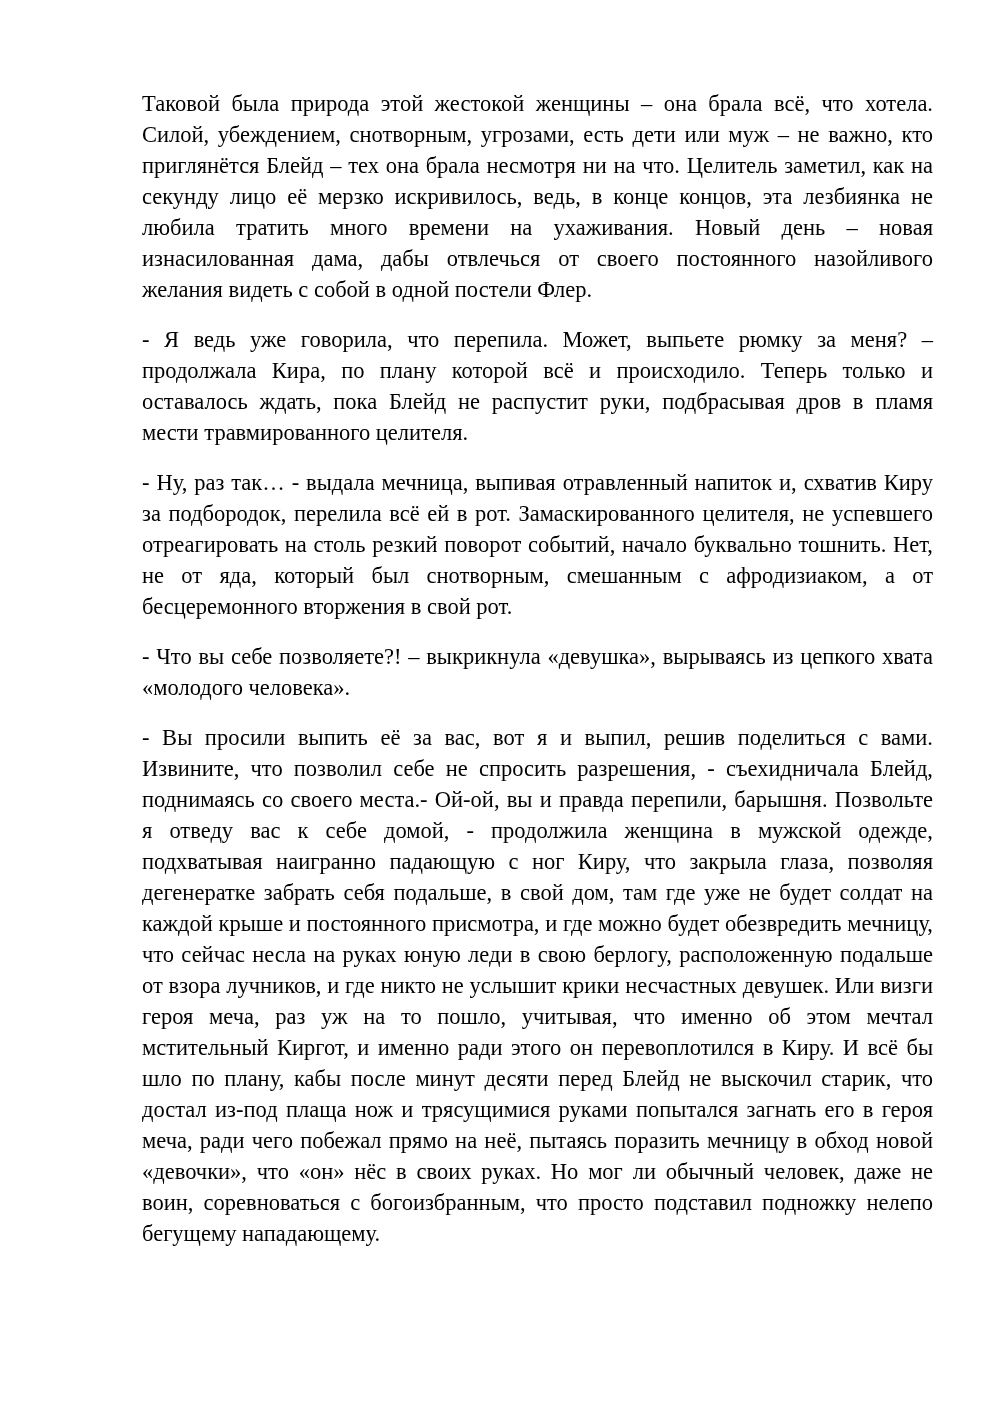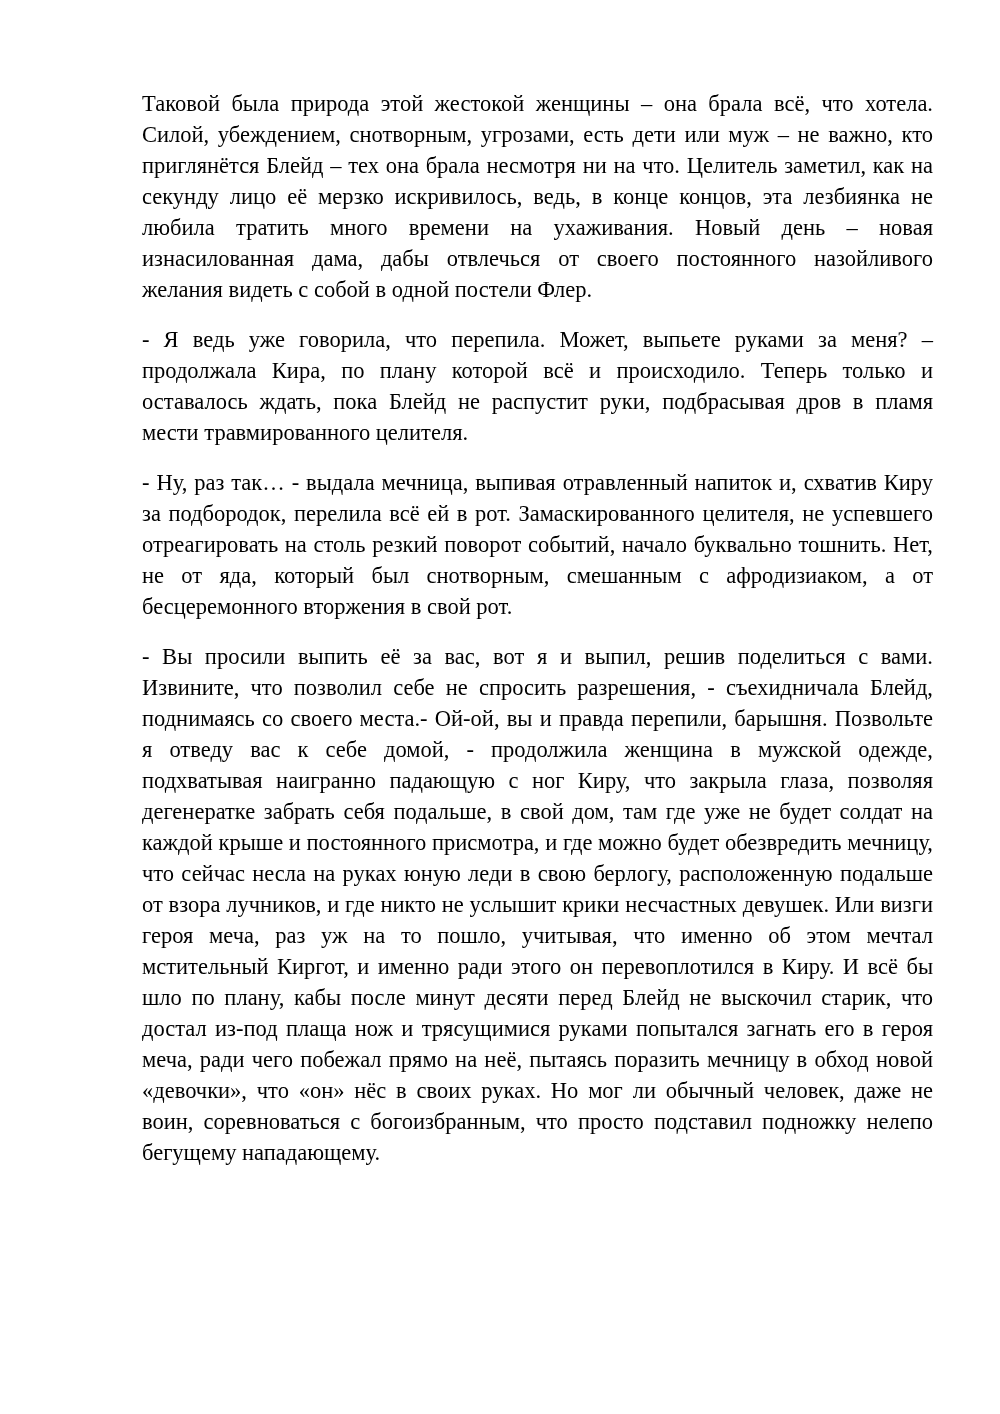--- a/index.html
+++ b/index.html
@@ -38,17 +38,18 @@
     font-size: 22px;
     line-height: 26px;
   }
 </style>
 </head>
 <body>
 
 <div class="page">
   <div class="text-block">
     <p>Таковой была природа этой жестокой женщины – она брала всё, что хотела. Силой, убеждением, снотворным, угрозами, есть дети или муж – не важно, кто приглянётся Блейд – тех она брала несмотря ни на что. Целитель заметил, как на секунду лицо её мерзко искривилось, ведь, в конце концов, эта лезбиянка не любила тратить много времени на ухаживания. Новый день – новая изнасилованная дама, дабы отвлечься от своего постоянного назойливого желания видеть с собой в одной постели Флер.</p>
-    <p>- Я ведь уже говорила, что перепила. Может, выпьете руками за меня? – продолжала Кира, по плану которой всё и происходило. Теперь только и оставалось ждать, пока Блейд не распустит руки, подбрасывая дров в пламя мести травмированного целителя.</p>
+    <p>- Я ведь уже говорила, что перепила. Может, выпьете рюмку за меня? – продолжала Кира, по плану которой всё и происходило. Теперь только и оставалось ждать, пока Блейд не распустит руки, подбрасывая дров в пламя мести травмированного целителя.</p>
     <p>- Ну, раз так… - выдала мечница, выпивая отравленный напиток и, схватив Киру за подбородок, перелила всё ей в рот. Замаскированного целителя, не успевшего отреагировать на столь резкий поворот событий, начало буквально тошнить. Нет, не от яда, который был снотворным, смешанным с афродизиаком, а от бесцеремонного вторжения в свой рот.</p>
+    <p>- Что вы себе позволяете?! – выкрикнула «девушка», вырываясь из цепкого хвата «молодого человека».</p>
     <p>- Вы просили выпить её за вас, вот я и выпил, решив поделиться с вами. Извините, что позволил себе не спросить разрешения, - съехидничала Блейд, поднимаясь со своего места.- Ой-ой, вы и правда перепили, барышня. Позвольте я отведу вас к себе домой, - продолжила женщина в мужской одежде, подхватывая наигранно падающую с ног Киру, что закрыла глаза, позволяя дегенератке забрать себя подальше, в свой дом, там где уже не будет солдат на каждой крыше и постоянного присмотра, и где можно будет обезвредить мечницу, что сейчас несла на руках юную леди в свою берлогу, расположенную подальше от взора лучников, и где никто не услышит крики несчастных девушек. Или визги героя меча, раз уж на то пошло, учитывая, что именно об этом мечтал мстительный Киргот, и именно ради этого он перевоплотился в Киру. И всё бы шло по плану, кабы после минут десяти перед Блейд не выскочил старик, что достал из-под плаща нож и трясущимися руками попытался загнать его в героя меча, ради чего побежал прямо на неё, пытаясь поразить мечницу в обход новой «девочки», что «он» нёс в своих руках. Но мог ли обычный человек, даже не воин, соревноваться с богоизбранным, что просто подставил подножку нелепо бегущему нападающему.</p>
   </div>
 </div>
 
 </body></html>

